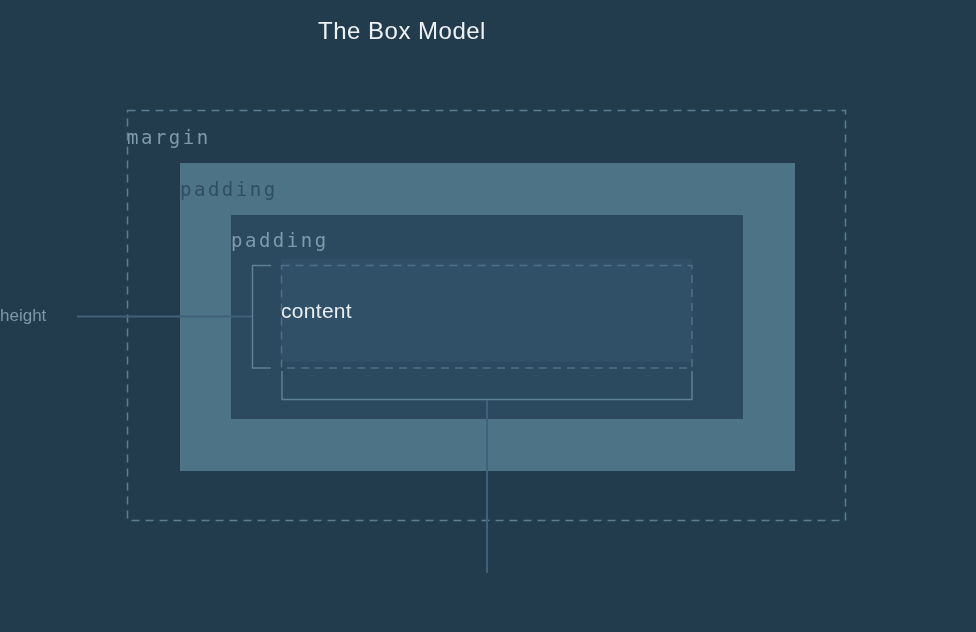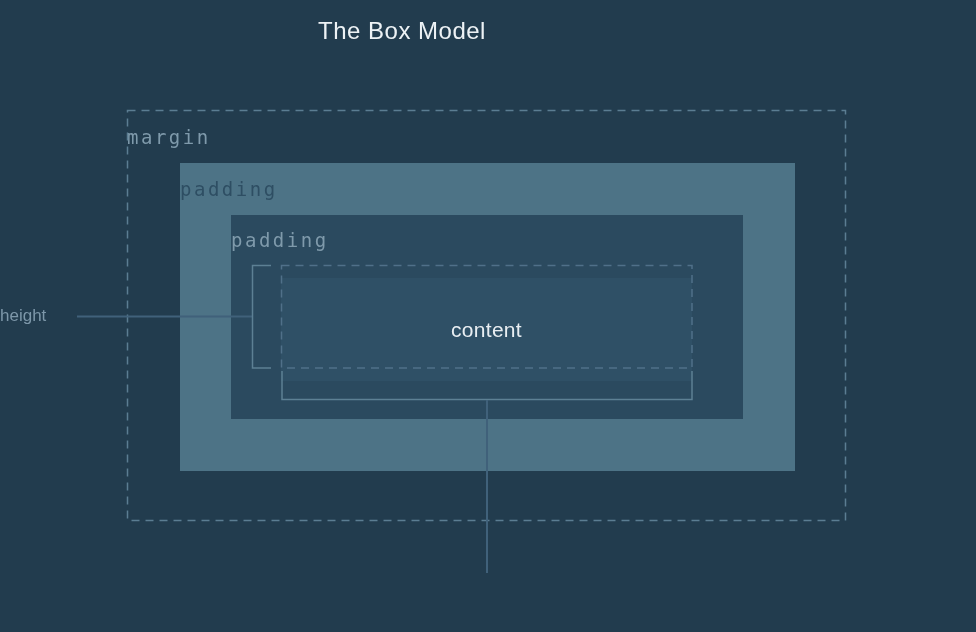--- a/index.html
+++ b/index.html
@@ -28,22 +28,22 @@
     font-weight: 400;
     letter-spacing: 0.5px;
   }
   .box {
     position: absolute;
     box-sizing: border-box;
   }
   .box-margin   { left: 127px; top: 110px; width: 719px; height: 411px; background: transparent; }
   .box-border   { left: 180px; top: 163px; width: 615px; height: 308px; }
   .box-padding  { left: 231px; top: 215px; width: 512px; height: 204px; }
-  .box-content  { left: 281px; top: 278px; width: 411px; height: 103px;
-                  display: flex; align-items: center; justify-content: center; }
+  .box-content  { left: 281px; top: 259px; width: 411px; height: 103px;
+                  display: flex; align-items: center; justify-content: flex-start; }
   .mono-label {
     font-family: "DejaVu Sans Mono", monospace;
     font-size: 19px;
     line-height: 20px;
     letter-spacing: 2.5px;
     display: block;
     width: 100%;
     position: absolute;
   }
   .margin-label  { top: 17px; }

